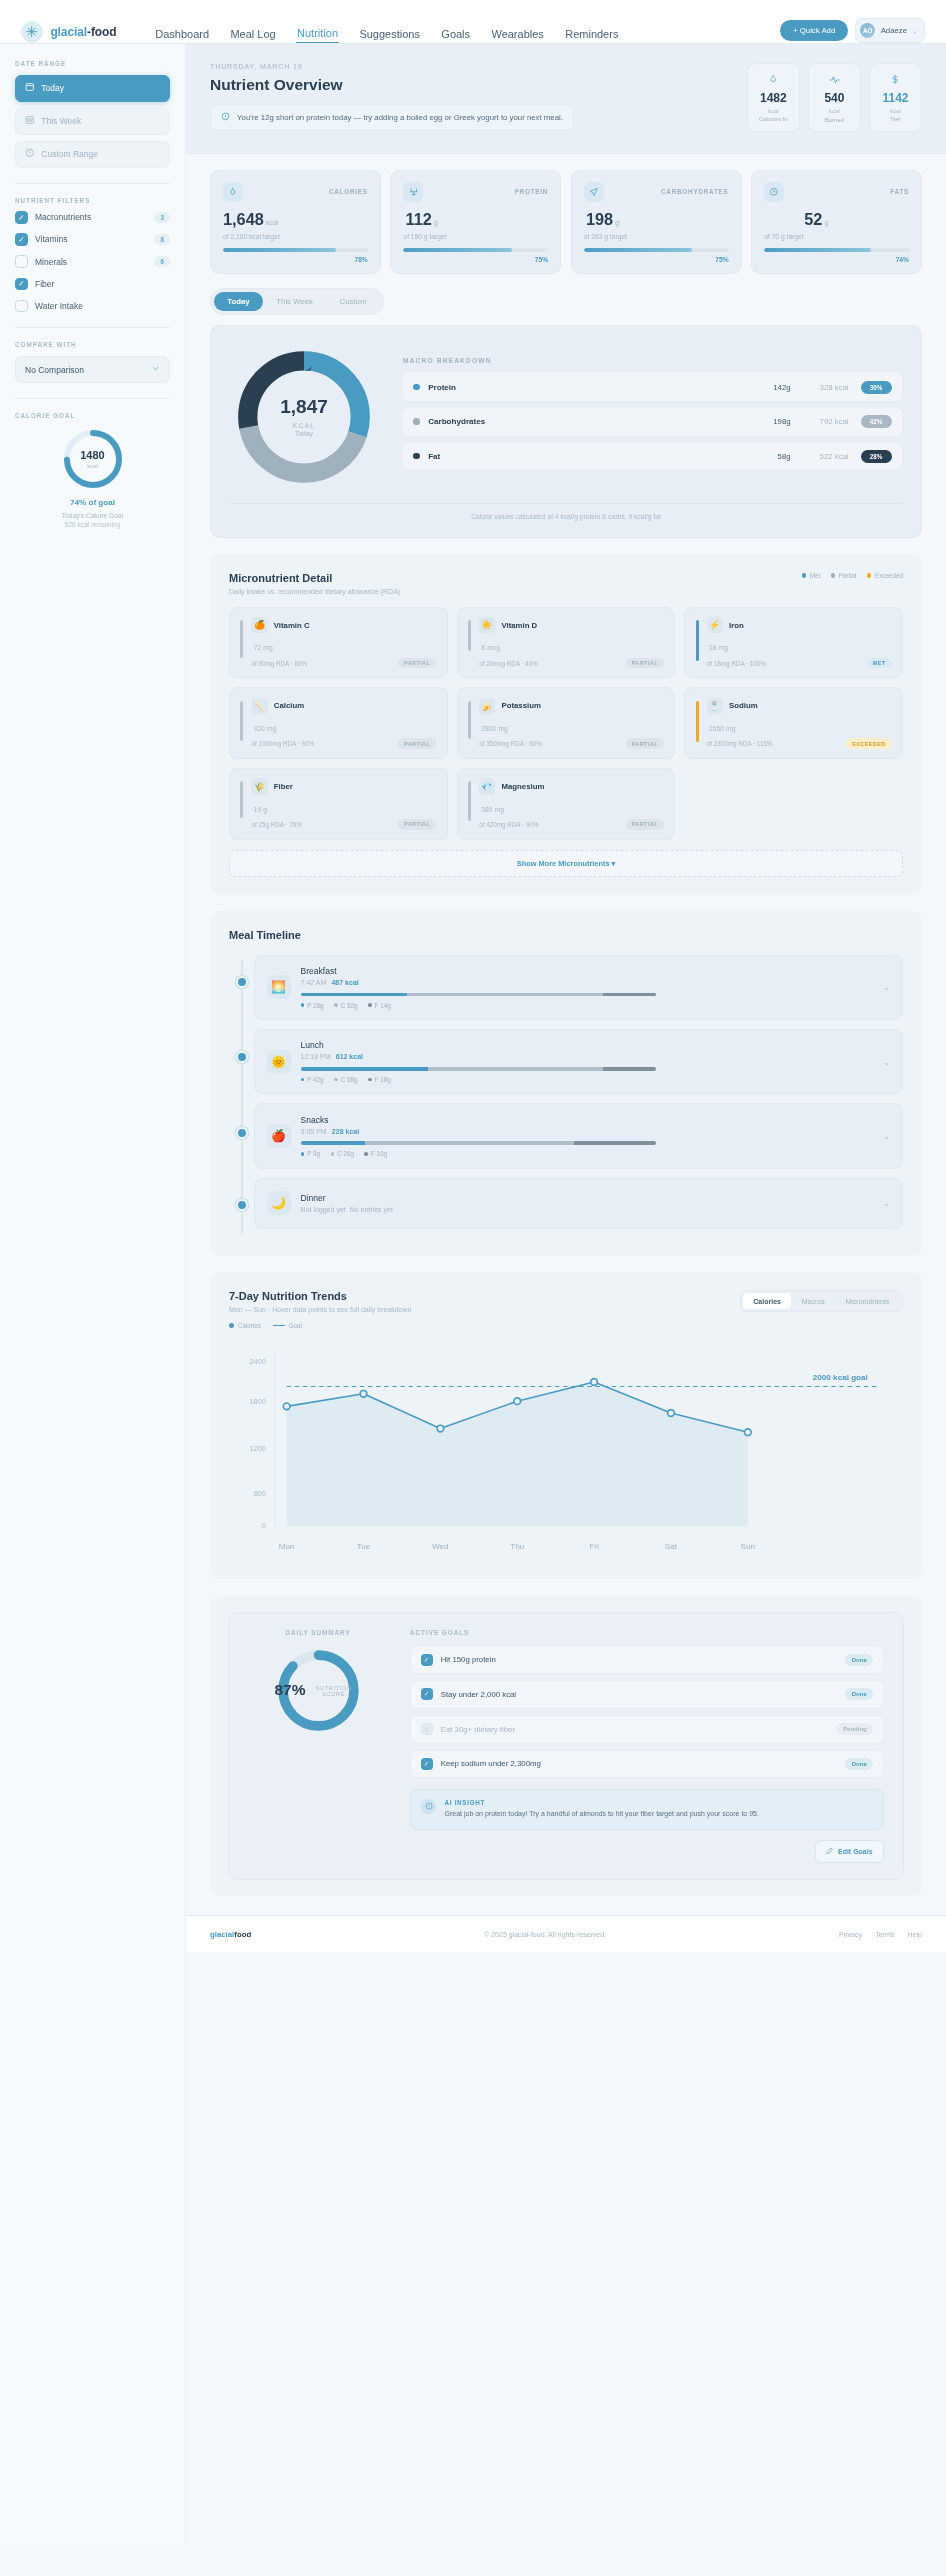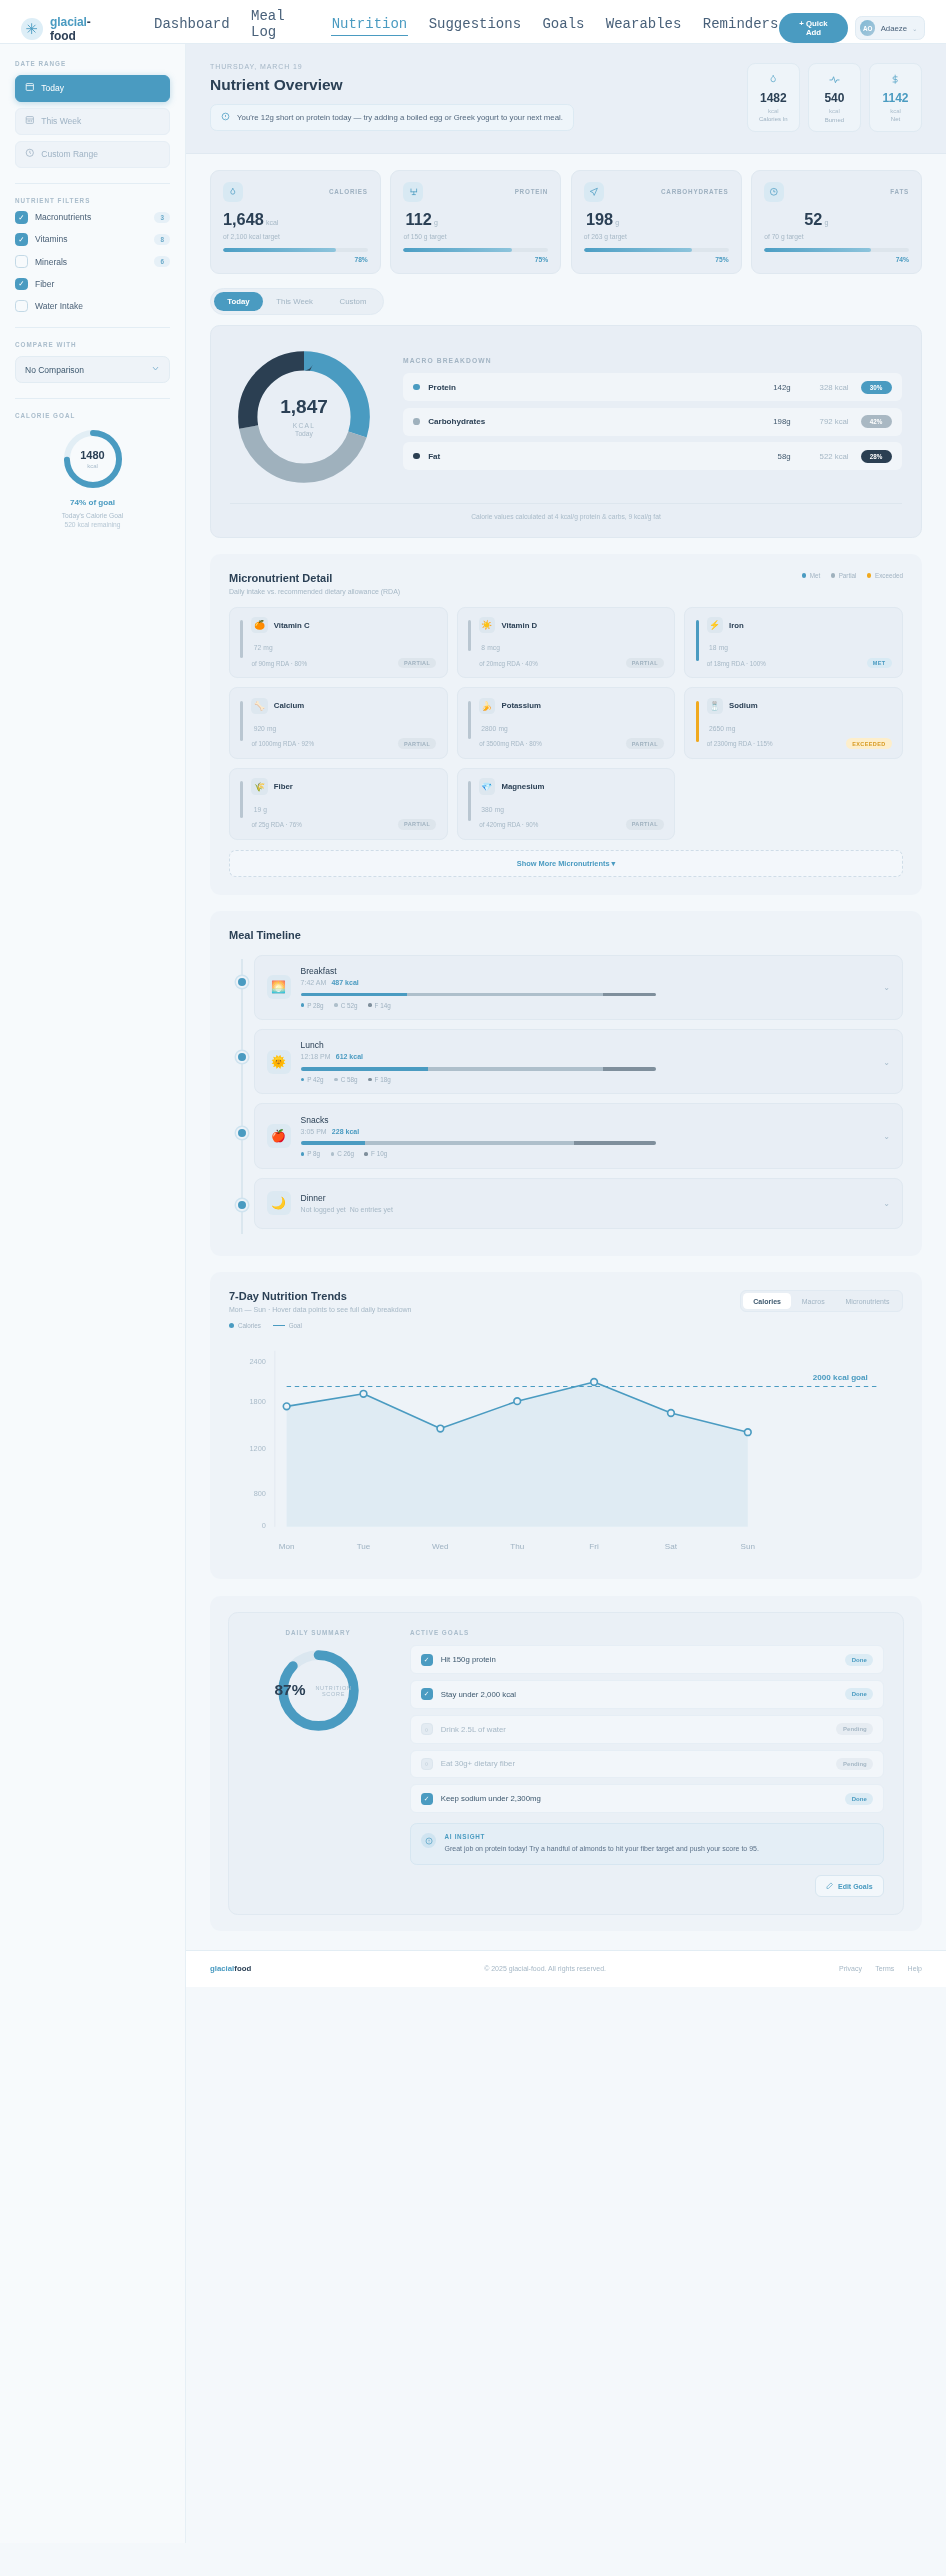--- a/index.html
+++ b/index.html
@@ -21,27 +21,27 @@
   }
   .brand { display: flex; align-items: center; gap: 7.4px; }
   .brand-mark {
     width: 22px; height: 22px; border-radius: 50%;
     background: #ddeef7; display: flex; align-items: center; justify-content: center;
   }
   .brand-name { font-size: 12px; font-weight: bold; color: #2e4057; letter-spacing: -0.1px;}
   .brand-name .b1 { color: #4a9bc1; }
   .nav { display: flex; align-items: center; gap: 20px; margin-left: 38px; }
   .nav a {
-    font-size: 14px; color: #49617a; text-decoration: none; padding: 3px 0.7px; font-family: Liberation Mono, monospace;
+    font-size: 11px; color: #49617a; text-decoration: none; padding: 3px 0.7px;
   }
   .nav a.active { color: #4a9bc1; border-bottom: 1.1px solid #4a9bc1; }
   .topbar-right { margin-left: auto; display: flex; align-items: center; gap: 7.4px; }
   .quick-add {
     background: #4a9bc1; color: #fff; border: none; border-radius: 739px;
-    font-size: 7.8px; font-weight: bold; padding: 6px 12.6px; cursor: pointer;
+    font-size: 7.8px; font-weight: normal; padding: 6px 12.6px; cursor: pointer;
     font-family: inherit;
   }
   .user-chip {
     display: flex; align-items: center; gap: 5.2px; background: #eef4f9;
     border: 0.7px solid #e0ebf3; border-radius: 6.7px; padding: 3.7px 6.7px 3.7px 3.7px;
   }
   .avatar {
     width: 15.5px; height: 15.5px; border-radius: 50%;
     background: linear-gradient(135deg,#7fb8d4,#a8c8db);
     color: #fff; font-size: 6.3px; font-weight: bold;
@@ -966,25 +966,20 @@
               <span class="goal-text">Hit 150g protein</span>
               <span class="goal-state gs-done">Done</span>
             </div>
             <div class="goal-row">
               <span class="goal-check gc-done">✓</span>
               <span class="goal-text">Stay under 2,000 kcal</span>
               <span class="goal-state gs-done">Done</span>
             </div>
             <div class="goal-row">
               <span class="goal-check gc-pending">○</span>
-              <span class="goal-text muted">Drink 2.5L of water</span>
-              <span class="goal-state gs-pending">Pending</span>
-            </div>
-            <div class="goal-row">
-              <span class="goal-check gc-pending">○</span>
               <span class="goal-text muted">Eat 30g+ dietary fiber</span>
               <span class="goal-state gs-pending">Pending</span>
             </div>
             <div class="goal-row">
               <span class="goal-check gc-done">✓</span>
               <span class="goal-text">Keep sodium under 2,300mg</span>
               <span class="goal-state gs-done">Done</span>
             </div>
 
             <div class="insight">

